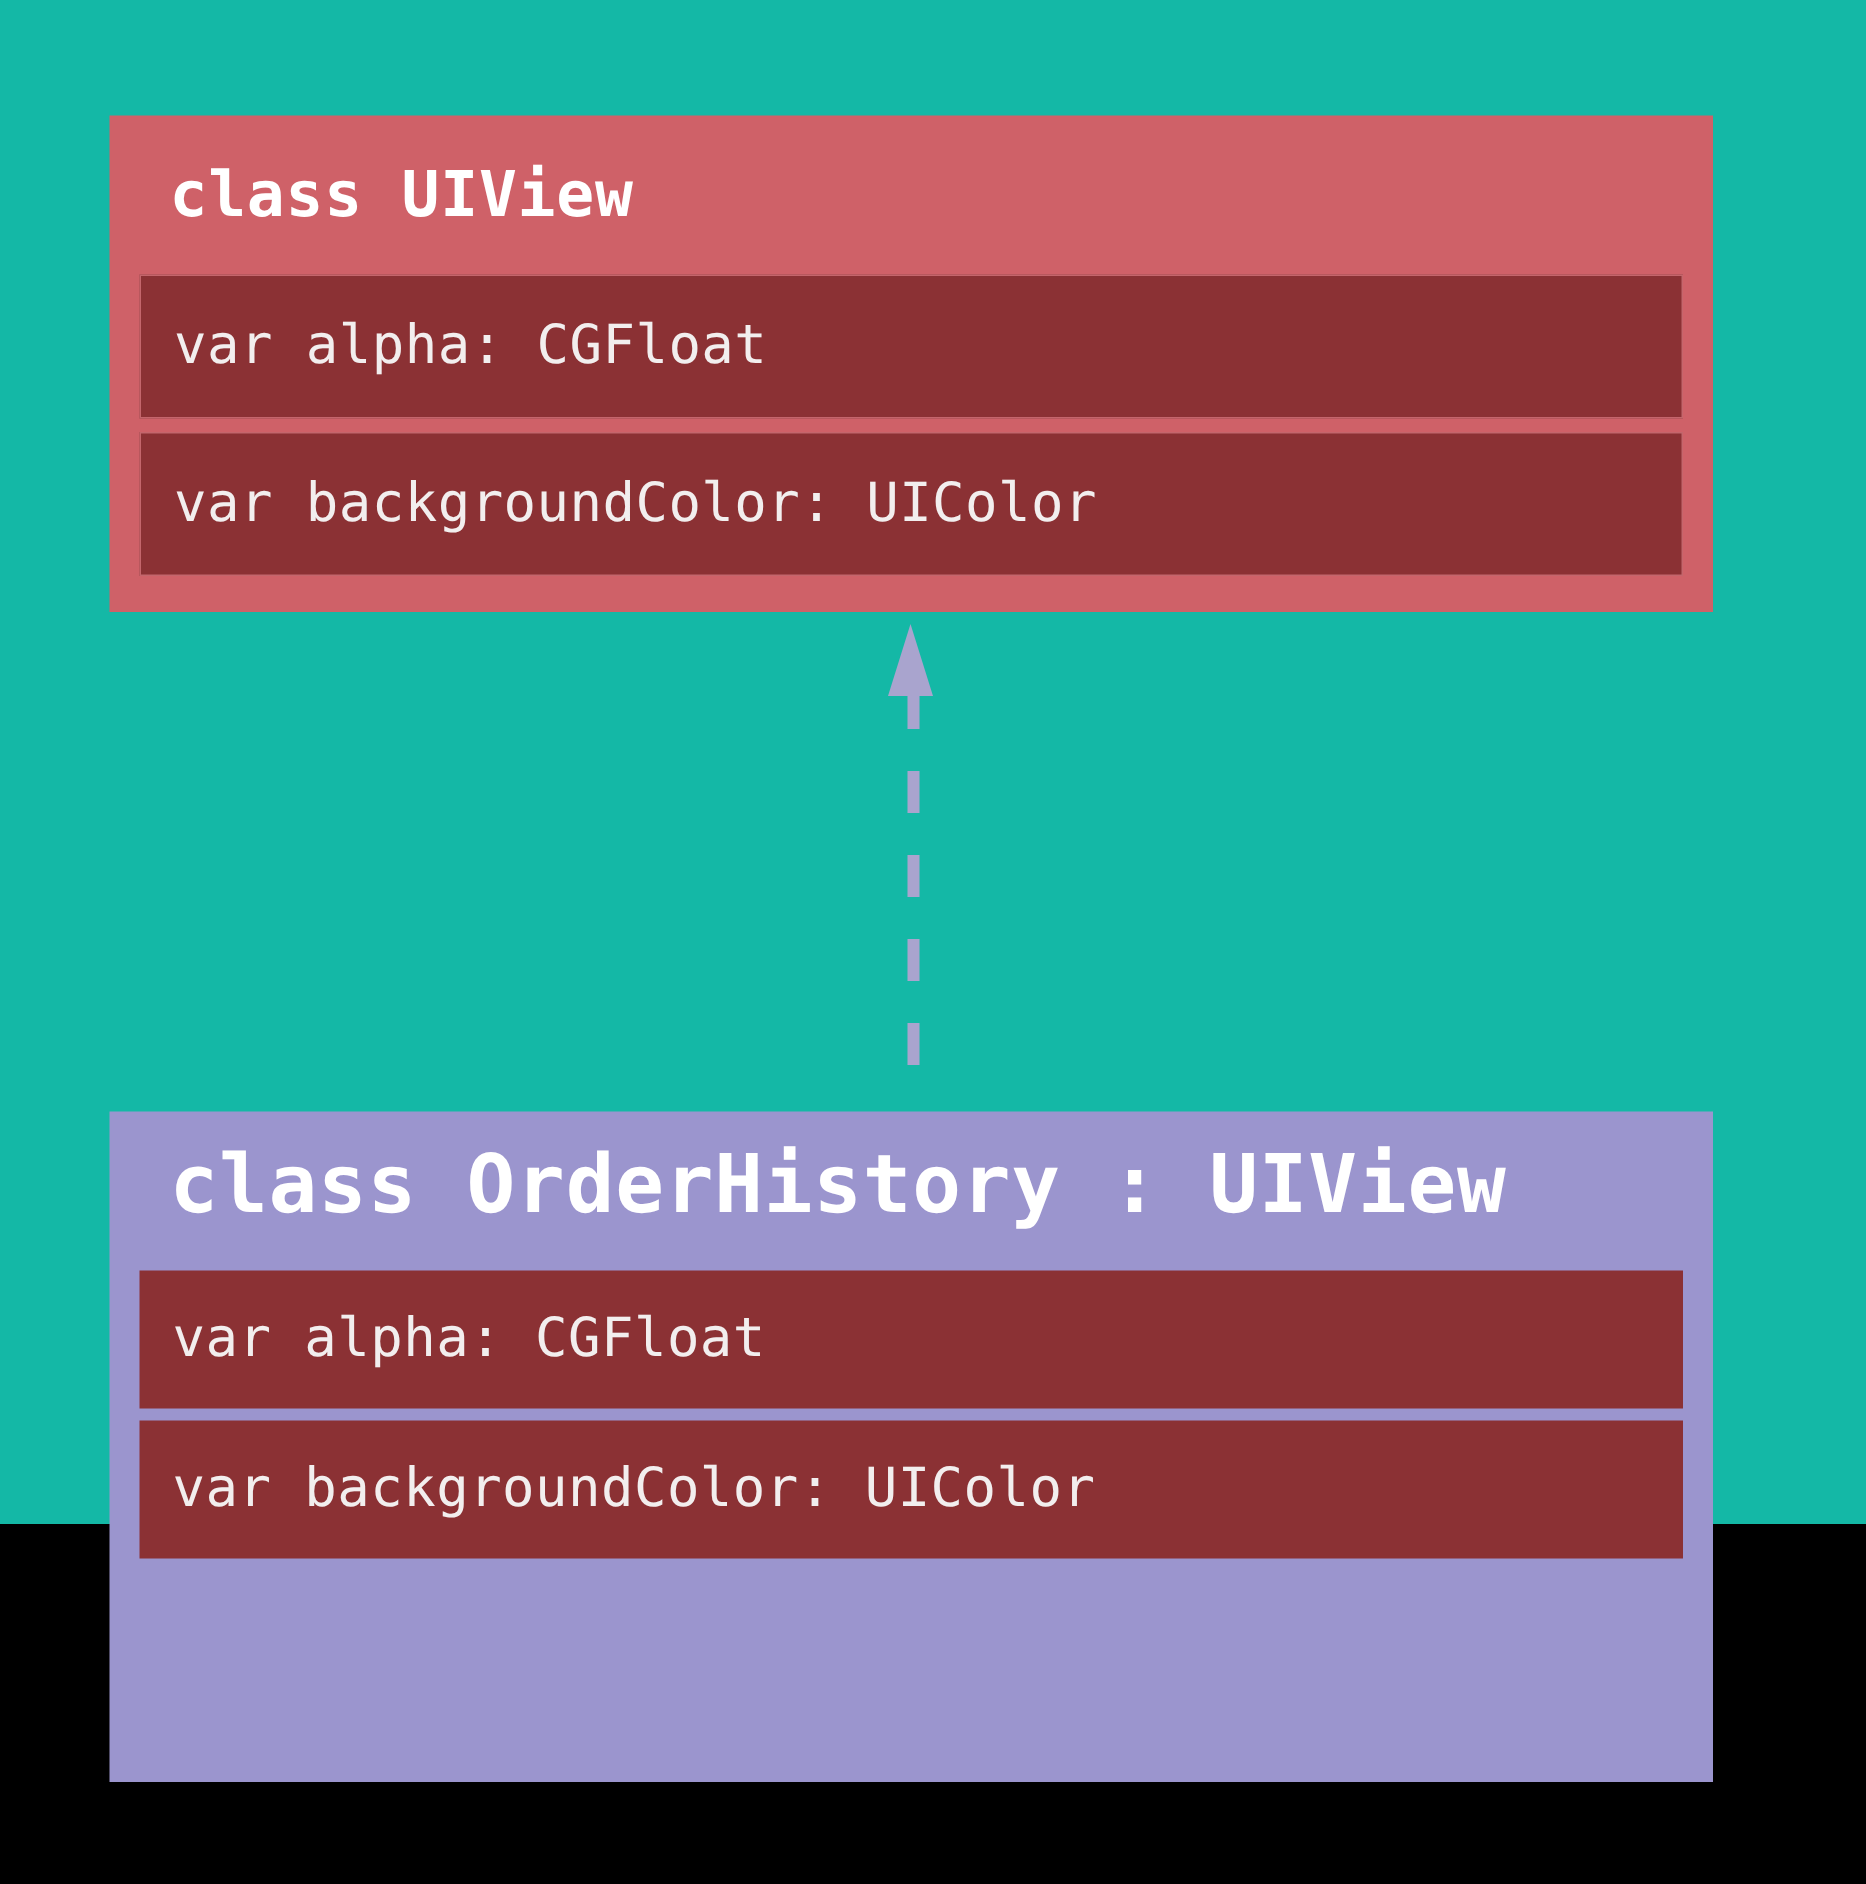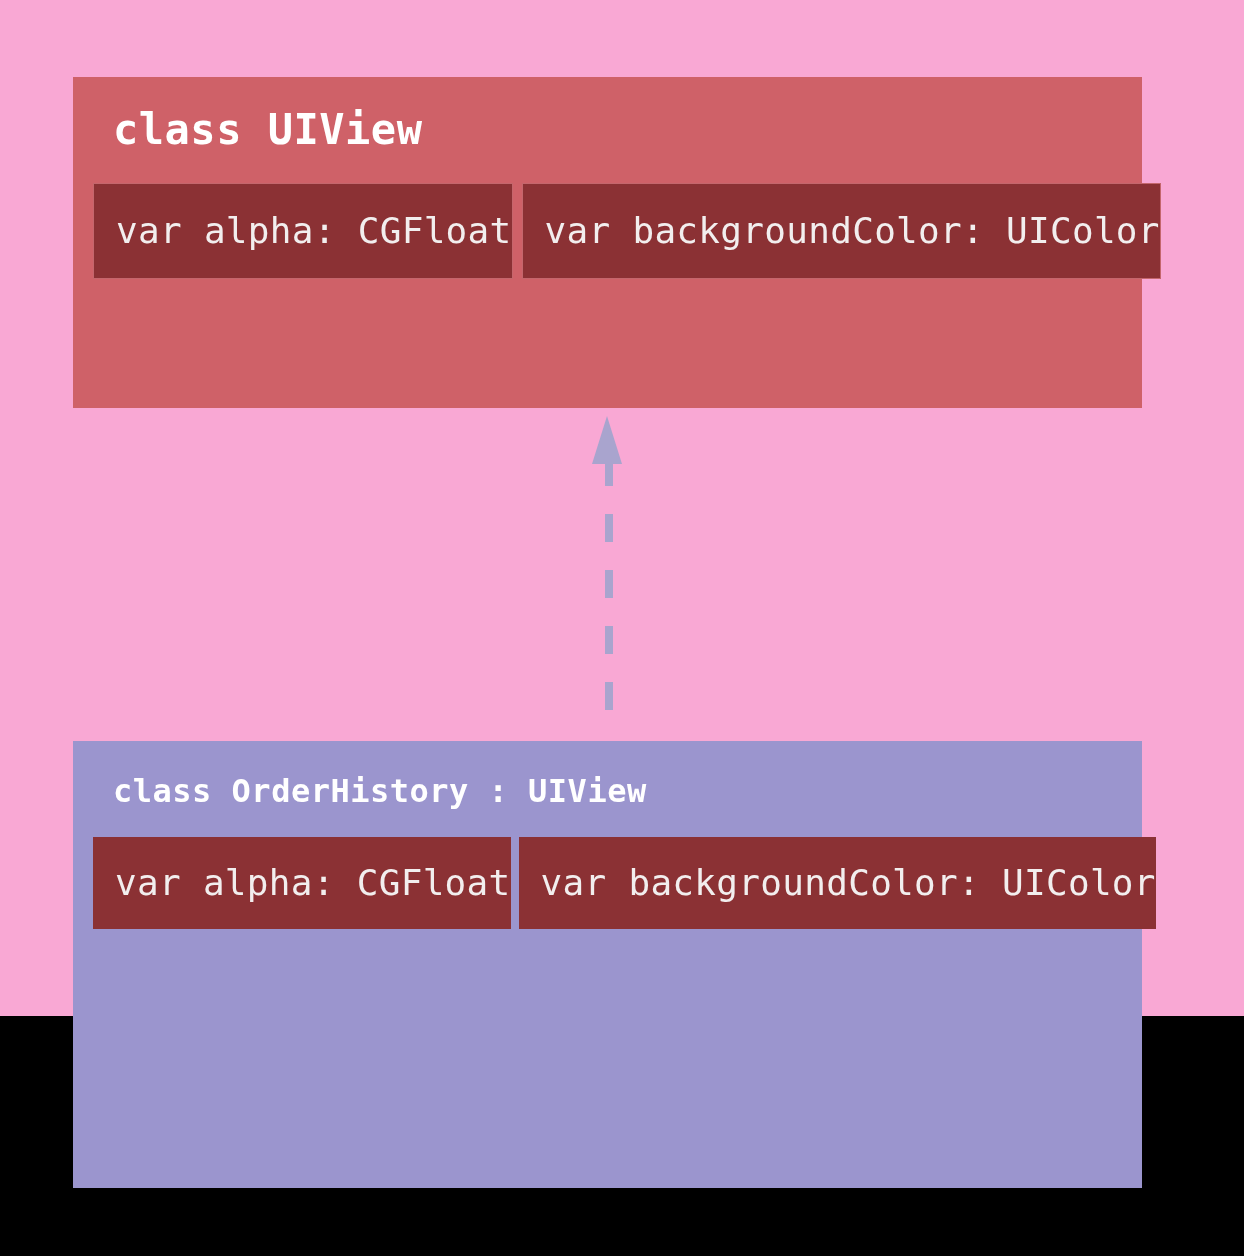--- a/index.html
+++ b/index.html
@@ -13,40 +13,40 @@
     height: 1256px;
     overflow: hidden;
     font-family: "DejaVu Sans Mono", "Liberation Mono", monospace;
     -webkit-font-smoothing: antialiased;
   }
 
   #canvas {
     position: relative;
     width: 1244px;
     height: 1016px;
-    background: #f9a8d4;
+    background: #14b8a6;
   }
 
   
   .class-box {
     position: absolute;
     box-sizing: border-box;
   }
 
   .class-title {
     color: #ffffff;
     font-weight: bold;
     white-space: pre;
     letter-spacing: 0.5px;
     line-height: 1;
   }
 
   .members {
     display: flex;
-    flex-direction: row;
+    flex-direction: column;
   }
 
   .member-row {
     box-sizing: border-box;
     display: flex;
     align-items: center;
     color: #f2eeee;
     white-space: pre;
     letter-spacing: 0.3px;
     line-height: 1;
@@ -81,22 +81,22 @@
   
   #subclass {
     left: 73px;
     top: 741px;
     width: 1069px;
     height: 447px;
     background: #9b95ce;
     padding: 0 20px;
   }
   #subclass .class-title {
-    font-size: 32px;
-    padding-top: 34px;
+    font-size: 54px;
+    padding-top: 22px;
     padding-left: 20px;
   }
   #subclass .members {
     margin-top: 30px;
     gap: 8px;
   }
   #subclass .member-row {
     height: 92px;
     padding-left: 22px;
     font-size: 36px;

